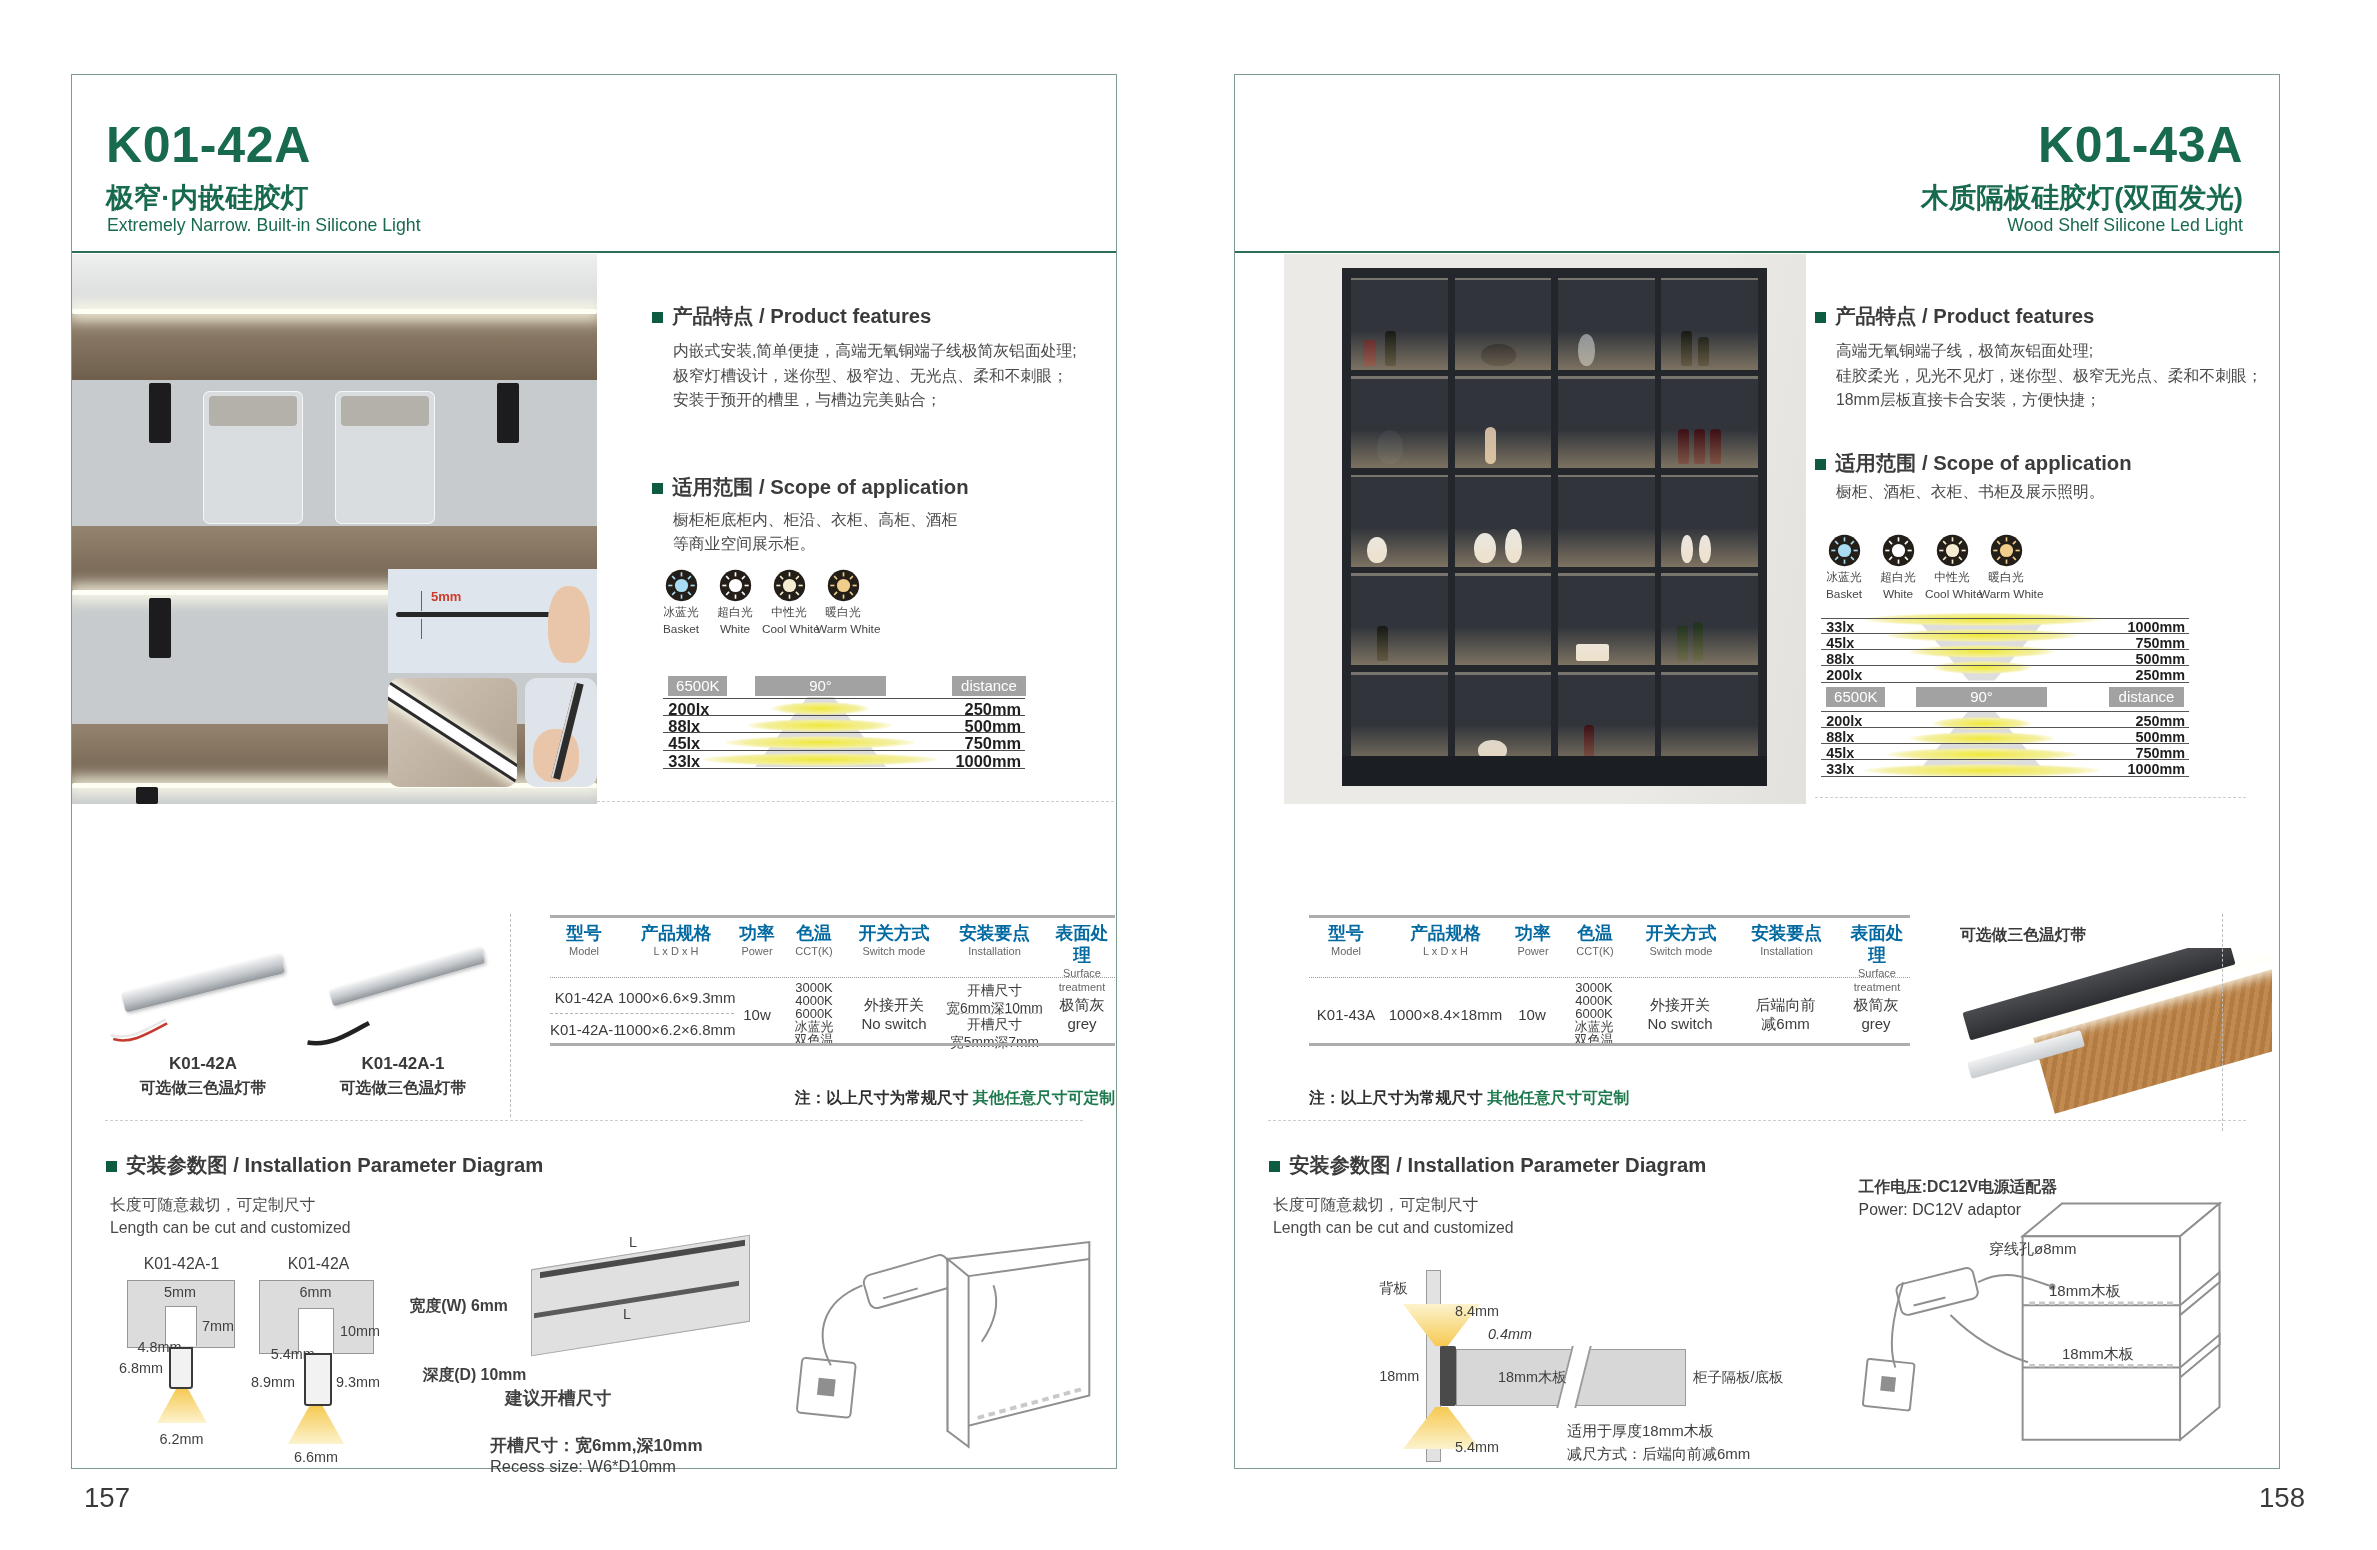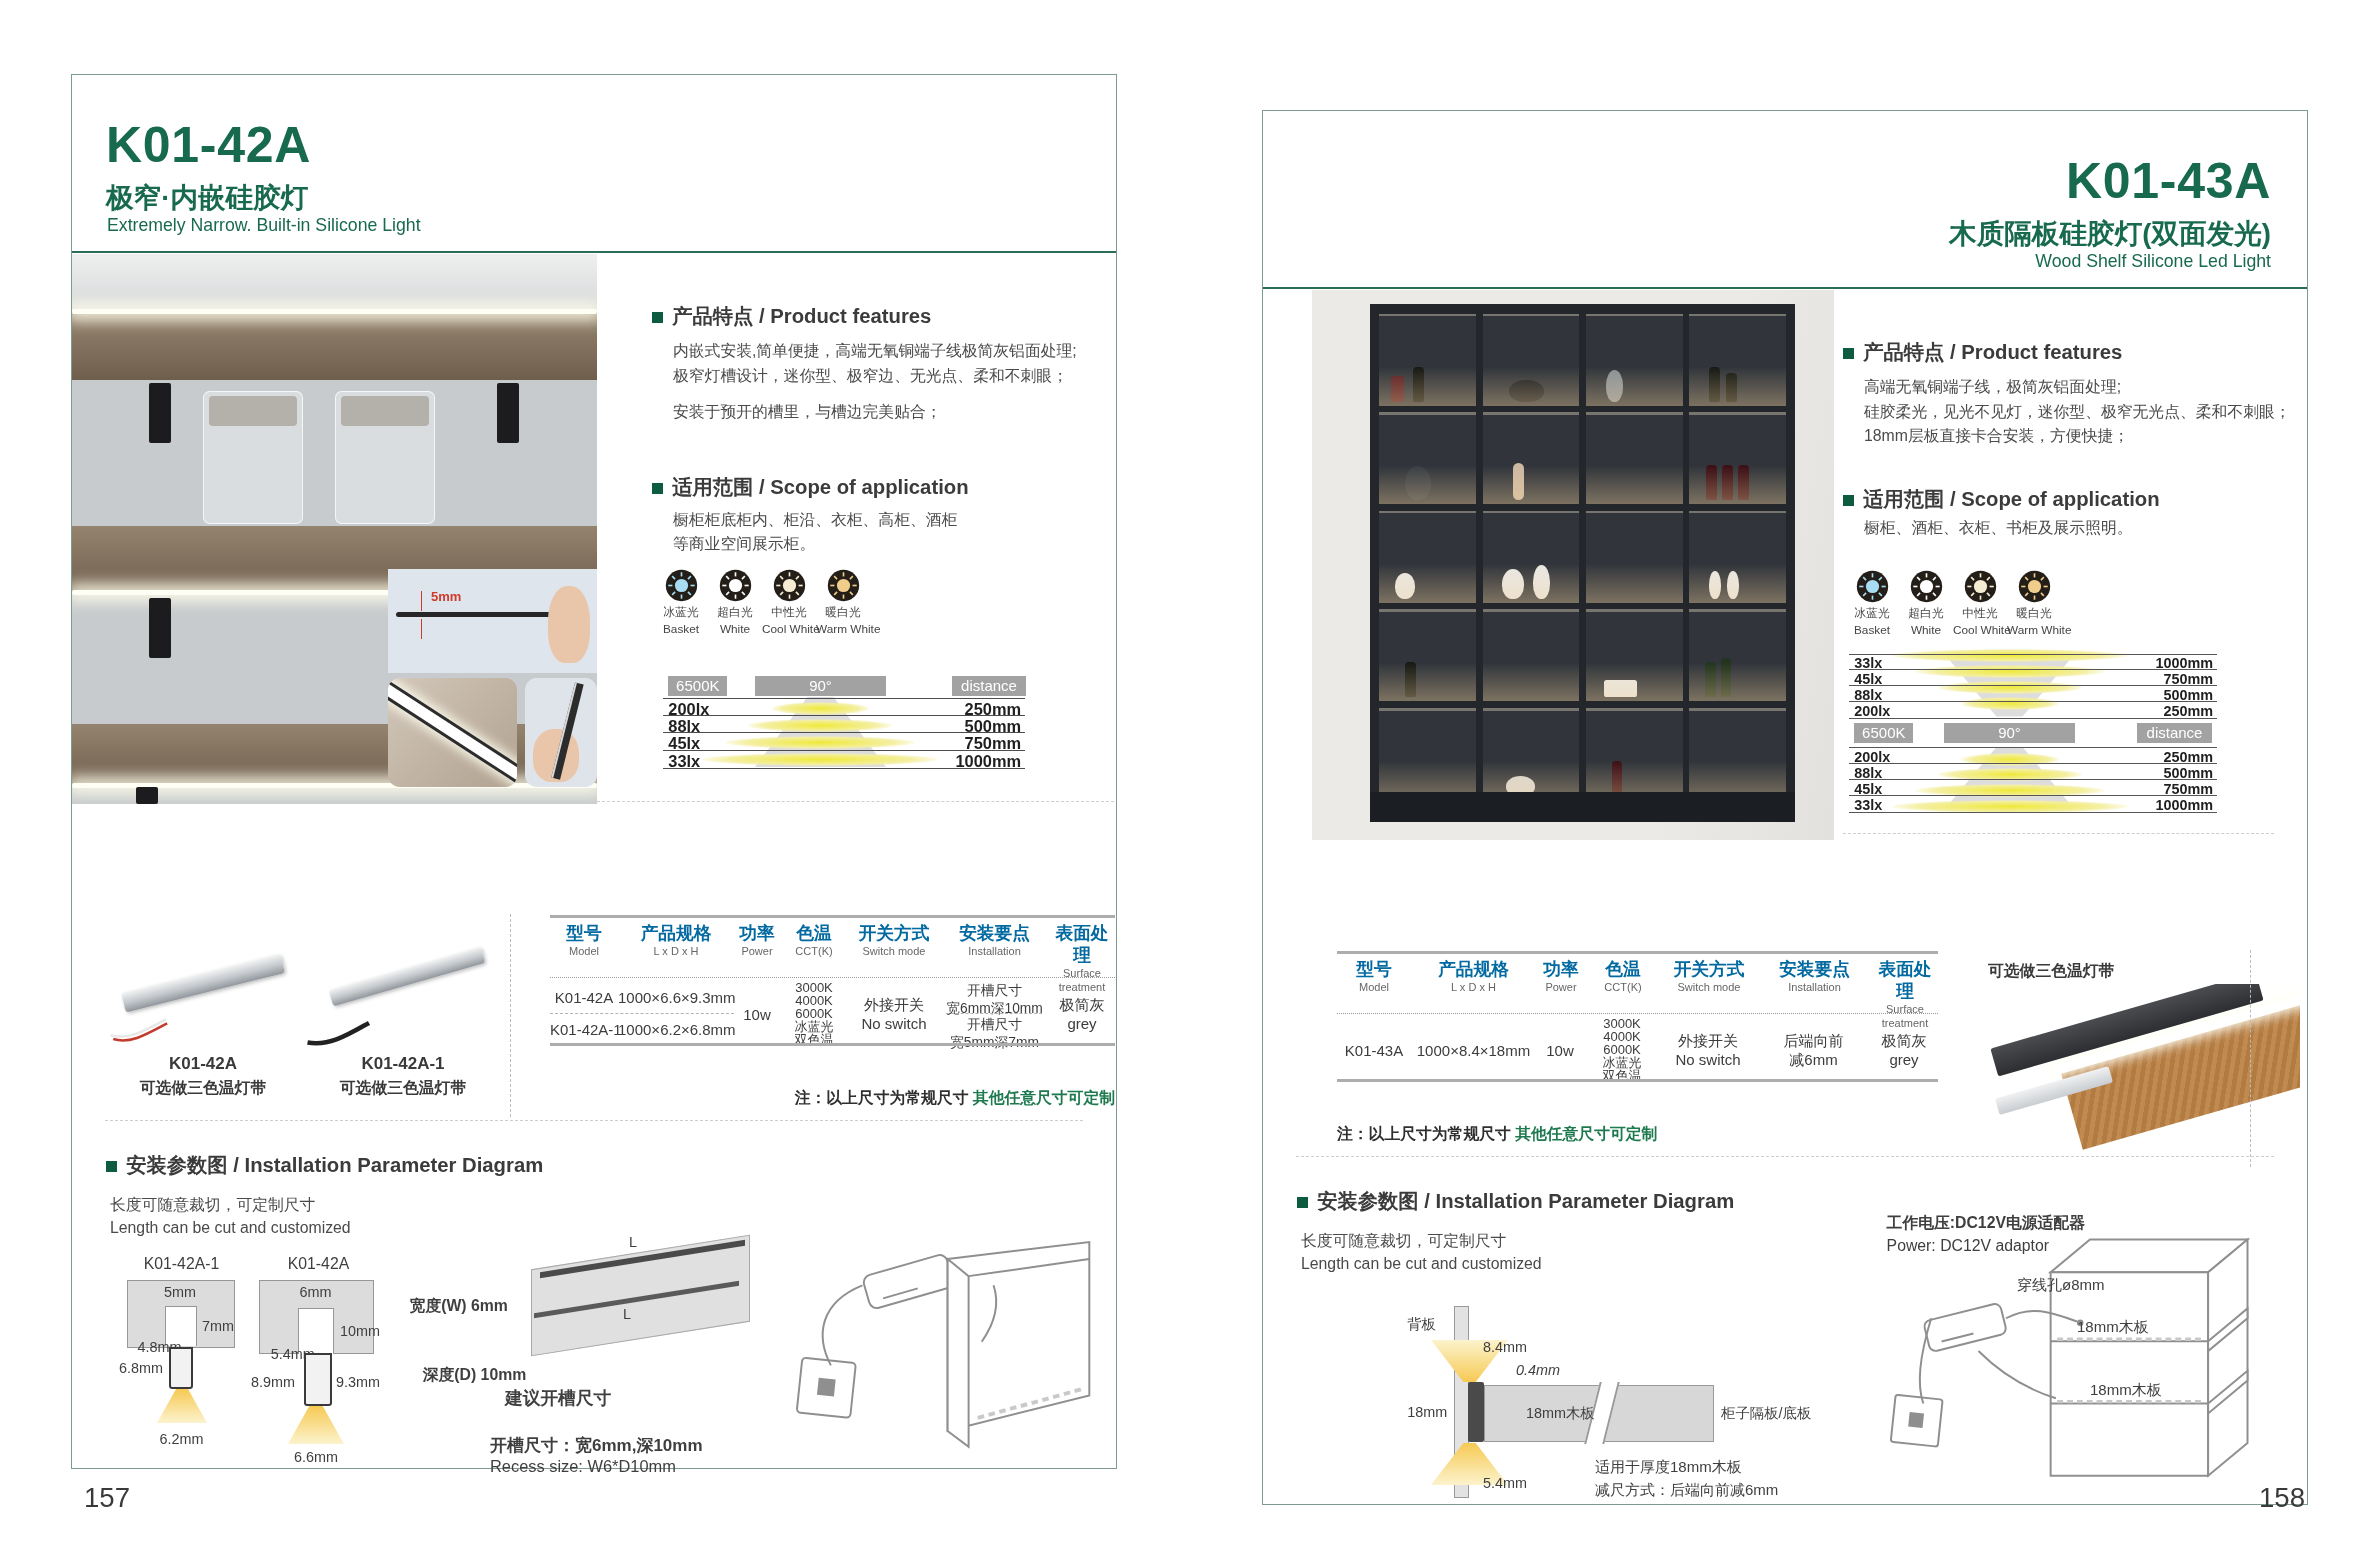--- a/index.html
+++ b/index.html
@@ -1,20 +1,20 @@
 <!DOCTYPE html>
 <html style="font-size:10.5px"><head>
 <meta charset="utf-8">
 <style>
   html,body{margin:0;padding:0;background:#fff;}
   #canvas{position:relative;width:2377px;height:1550px;background:#fff;overflow:hidden;
           font-family:"Liberation Sans","DejaVu Sans",sans-serif;color:#3c3c3c;}
   .a{position:absolute;}
   .pg{position:absolute;top:74px;width:1044px;height:1393px;background:#fff;border:1.3px solid #7e9c8e;}
-  #pageL{left:71px;} #pageR{left:1262px;margin-top:36px;}
+  #pageL{left:71px;} #pageR{left:1234px;}
   .model{font-size:50px;font-weight:bold;color:#186a4e;letter-spacing:0.7px;}
   .tcn{font-size:27.6px;font-weight:bold;color:#186a4e;}
   .ten{font-size:17.7px;color:#186a4e;}
   .hrule{left:0;right:0;top:176px;border-top:2px solid #2a6e55;}
   .h1{font-size:20.3px;font-weight:bold;color:#3b3b3b;white-space:nowrap;}
   .sq{display:inline-block;width:11px;height:11px;background:#0d5c40;margin-right:9.2px;}
   .btxt{font-size:15.8px;color:#4a4a4a;line-height:25px;white-space:nowrap;}
   
   .photo{overflow:hidden;}
   .wall{position:absolute;left:0;right:0;background:#c7cbcd;}
@@ -124,21 +124,21 @@
       </div>
       <div class="thumb" style="left:453px;top:424px;width:72px;height:109px;background:#dfe4ea;">
         <div class="hand" style="left:7.9px;top:51px;width:46px;height:53px;"></div>
         <div class="a" style="left:38px;top:3.9px;width:6.6px;height:98px;background:#2c2c2c;border-left:2px solid #d9d9d9;transform:rotate(14deg);"></div>
       </div>
     </div>
 
     <div class="a h1" style="left:580px;top:227px;"><span class="sq"></span><span>产品特点 / Product features</span></div>
     <div class="a btxt" style="left:601px;top:263px;">内嵌式安装,简单便捷，高端无氧铜端子线极简灰铝面处理;</div>
     <div class="a btxt" style="left:601px;top:288px;">极窄灯槽设计，迷你型、极窄边、无光点、柔和不刺眼；</div>
-    <div class="a btxt" style="left:601px;top:312px;margin-top:12px;">安装于预开的槽里，与槽边完美贴合；</div>
+    <div class="a btxt" style="left:601px;top:312px;">安装于预开的槽里，与槽边完美贴合；</div>
 
     <div class="a h1" style="left:580px;top:398px;"><span class="sq"></span><span>适用范围 / Scope of application</span></div>
     <div class="a btxt" style="left:601px;top:432px;">橱柜柜底柜内、柜沿、衣柜、高柜、酒柜</div>
     <div class="a btxt" style="left:601px;top:456px;">等商业空间展示柜。</div>
 
     <div class="a icrow" style="left:582px;top:494px;">
       <div class="icitem">
         <svg width="33" height="33" viewBox="0 0 40 40">
             <circle cx="20" cy="20" r="19" fill="#241e18"></circle>
             <g stroke-width="2" stroke="#a8dcf2">

